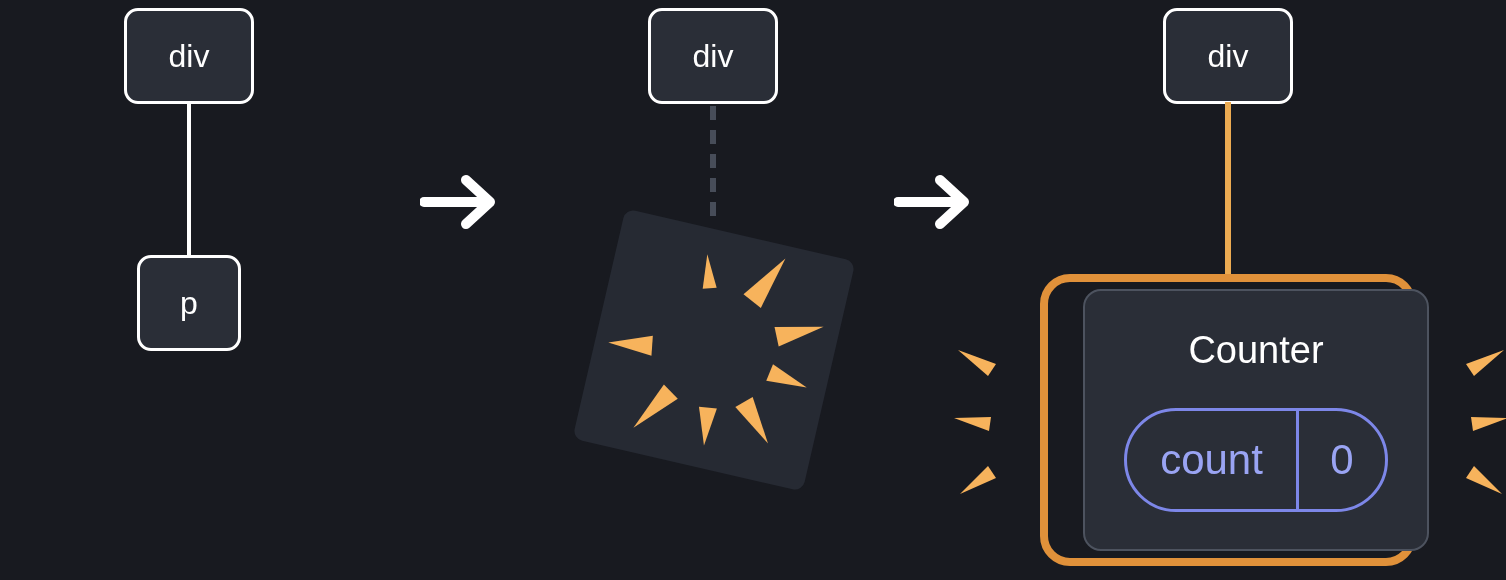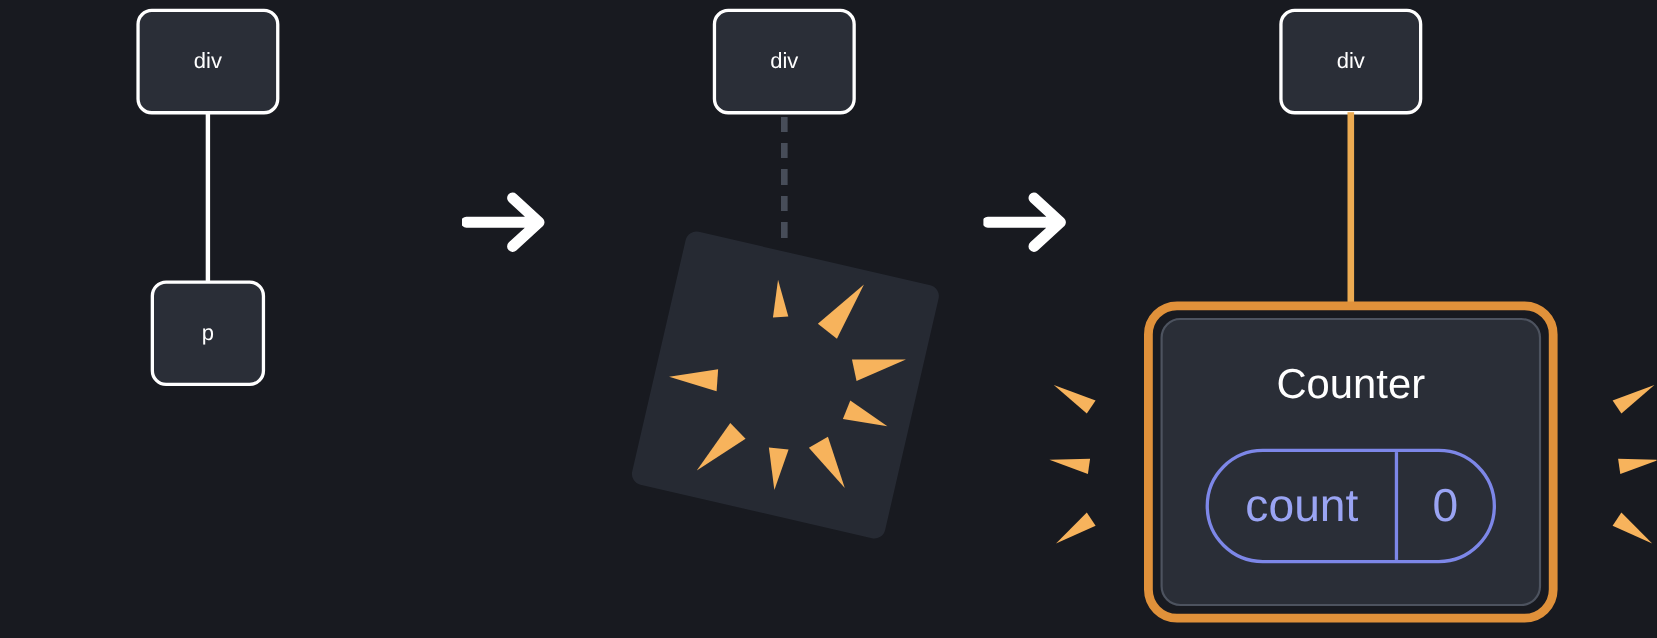--- a/index.html
+++ b/index.html
@@ -10,21 +10,21 @@
   }
   .canvas { position: relative; width: 1506px; height: 580px; background: #181a20; }
 
   
   .node {
     position: absolute;
     background: #2a2e37;
     border: 3px solid #ffffff;
     border-radius: 14px;
     display: flex; align-items: center; justify-content: center;
-    color: #ffffff; font-size: 20px;
+    color: #ffffff; font-size: 32px;
   }
   .node--s1div { left: 124px; top: 8px;  width: 130px; height: 96px; }
   .node--s1p   { left: 137px; top: 255px; width: 104px; height: 96px; }
   .node--s2div { left: 648px; top: 8px;  width: 130px; height: 96px; }
   .node--s3div { left: 1163px; top: 8px; width: 130px; height: 96px; }
 
   
   .line-solid  { position: absolute; left: 187px; top: 102px; width: 4px; height: 155px; background: #ffffff; }
   .line-dashed {
     position: absolute; left: 710px; top: 106px; width: 6px; height: 118px;
@@ -41,21 +41,21 @@
   .poof { position: absolute; left: 554px; top: 190px; width: 320px; height: 320px; }
 
   
   .card {
     position: absolute; left: 1040px; top: 274px; width: 376px; height: 292px;
     border: 8px solid #e0913a; border-radius: 30px; padding: 7px; background: #181a20;
   }
   .card-inner {
     width: 100%; height: 100%;
     background: #2a2e37; border: 2px solid #4d535f; border-radius: 18px;
-    display: flex; flex-direction: column; align-items: center; justify-content: center; gap: 36px;
+    display: flex; flex-direction: column; align-items: center; justify-content: center; gap: 36px; margin-left: 28px;
   }
   .card-title { color: #ffffff; font-size: 38px; }
   .pill {
     width: 264px; height: 104px;
     border: 3px solid #7d87e8; border-radius: 60px;
     display: flex; color: #9aa4f3; font-size: 42px; overflow: hidden;
   }
   .pill-key { flex: 1; display: flex; align-items: center; justify-content: center; border-right: 3px solid #7d87e8; }
   .pill-val { width: 86px; display: flex; align-items: center; justify-content: center; }
 

